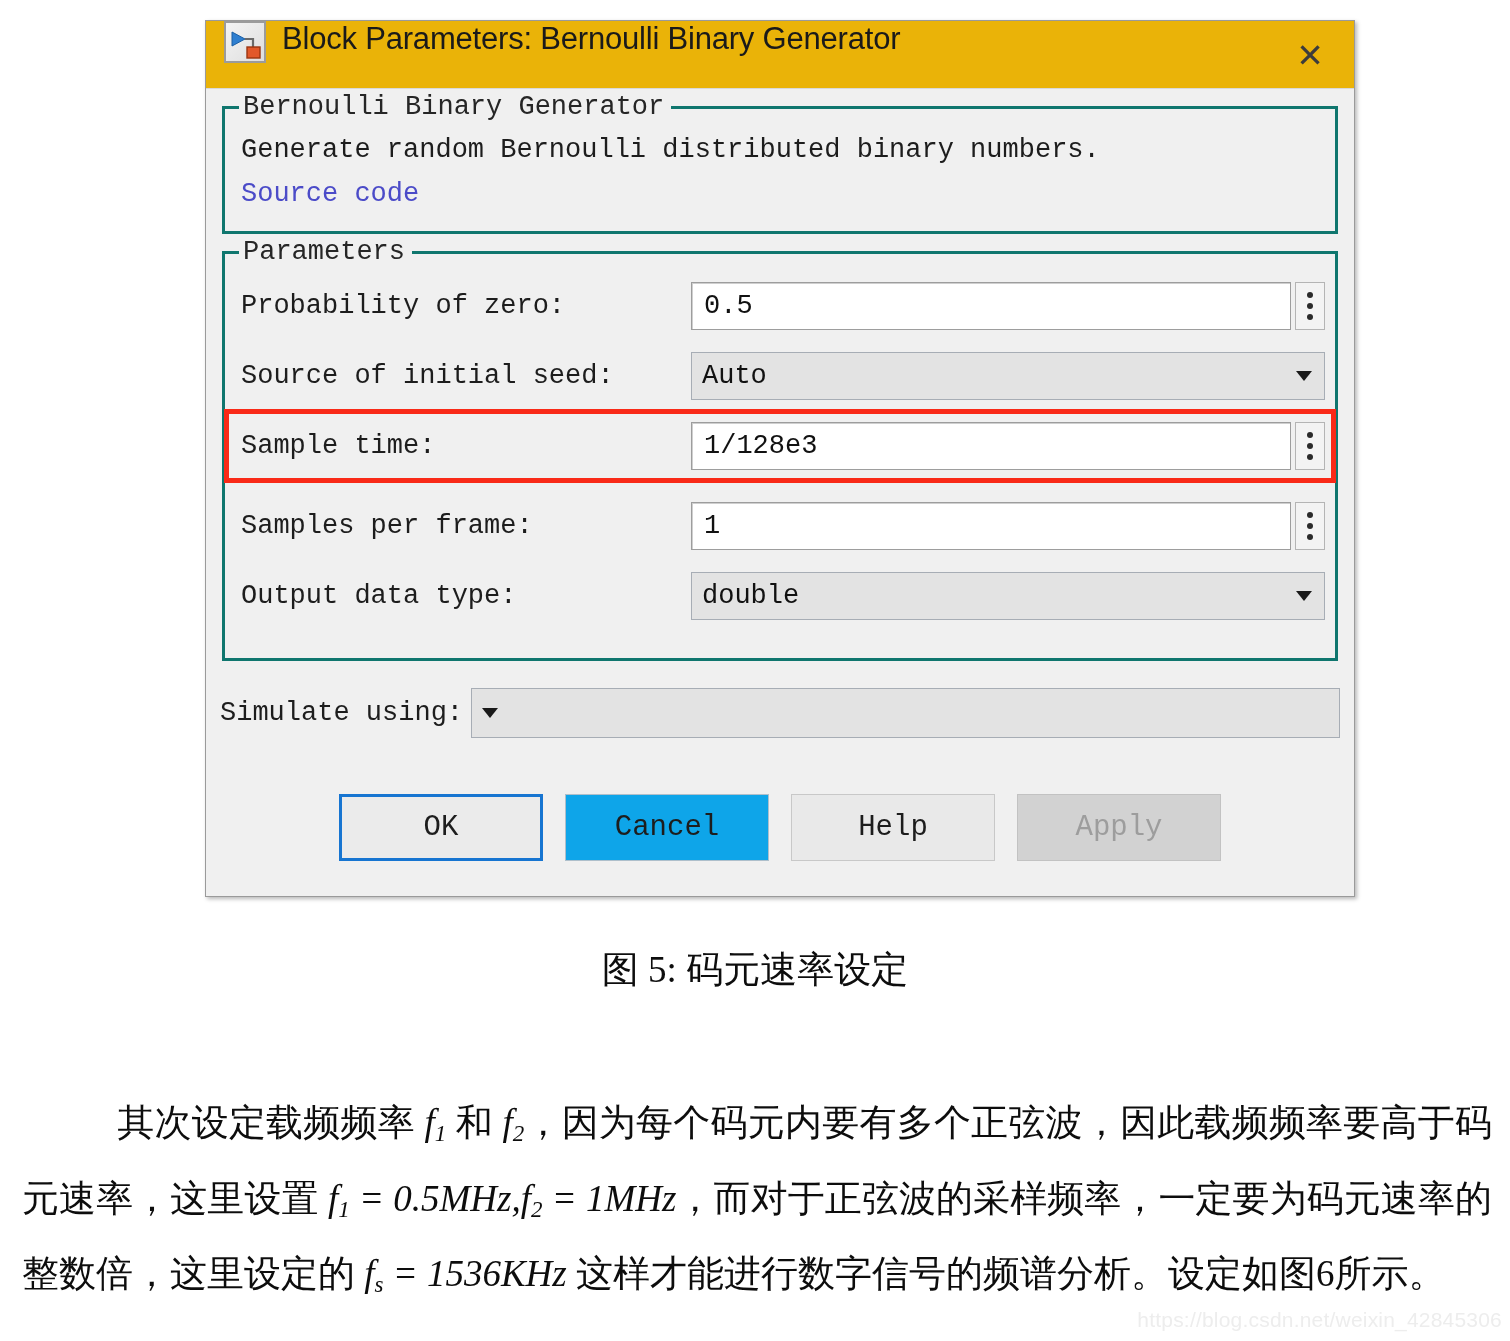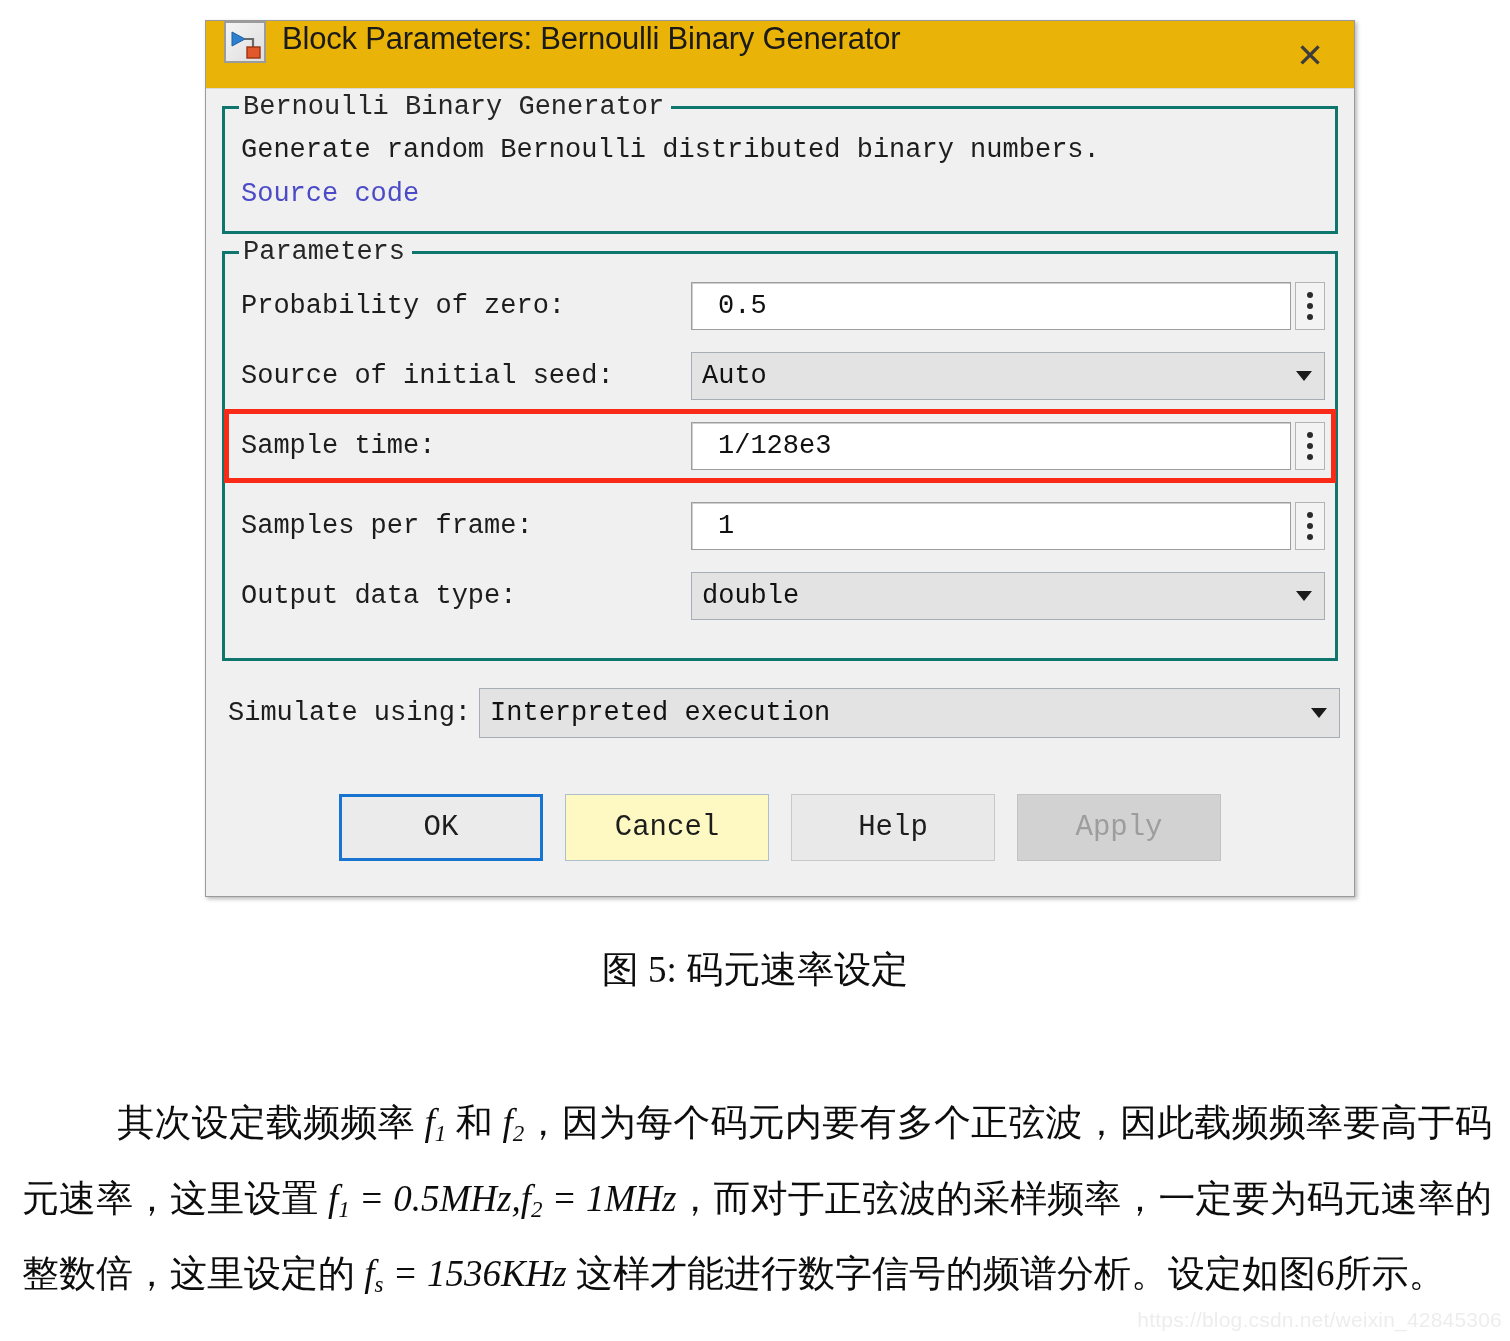--- a/index.html
+++ b/index.html
@@ -148,21 +148,21 @@
     flex: 1 1 auto;
     height: 48px;
   }
   .textfield {
     flex: 1 1 auto;
     background: #ffffff;
     border: 1px solid #9d9d9d;
     box-shadow: inset 1px 1px 0 #cfcfcf;
     display: flex;
     align-items: center;
-    padding-left: 26px;
+    padding-left: 12px;
     font-family: "Liberation Mono", monospace;
     font-size: 27px;
     color: #111111;
     box-sizing: border-box;
     cursor: text;
   }
   .spinner {
     width: 30px;
     margin-left: 4px;
     background: #f3f3f3;
@@ -203,21 +203,21 @@
     border-right: 8px solid transparent;
     border-top: 10px solid #1a1a1a;
     flex: 0 0 auto;
   }
 
   
   .sim-row {
     display: flex;
     align-items: center;
     height: 50px;
-    margin: 27px 0 0 8px;
+    margin: 27px 0 0 0;
   }
   .sim-row .combo { height: 50px; margin-left: 8px; }
 
   
   .btnbar {
     display: flex;
     justify-content: center;
     gap: 22px;
     margin-top: 56px;
   }
@@ -232,21 +232,21 @@
     font-family: "Liberation Mono", monospace;
     font-size: 29px;
     color: #1d1d1d;
     box-sizing: border-box;
     cursor: pointer;
   }
   .btn.default {
     border: 3px solid #1775d1;
     background: #ebebeb;
   }
-  .btn.cancel { background: #fef9c3; border-color: #aebfcb; }
+  .btn.cancel { background: #0ea5e9; border-color: #aebfcb; }
   .btn.disabled {
     background: #d2d2d2;
     border-color: #c2c2c2;
     color: #9d9d9d;
     cursor: default;
   }
 
   
   .caption {
     position: absolute;
@@ -379,21 +379,20 @@
             </span>
           </span>
         </div>
 
       </div>
     </fieldset>
 
     <div class="sim-row">
       <span class="plabel">Simulate using:</span>
       <span class="combo">
-        <span>Interpreted execution</span>
         <span class="caret"></span>
       </span>
     </div>
 
     <div class="btnbar">
       <div class="btn default">OK</div>
       <div class="btn cancel">Cancel</div>
       <div class="btn">Help</div>
       <div class="btn disabled">Apply</div>
     </div>

